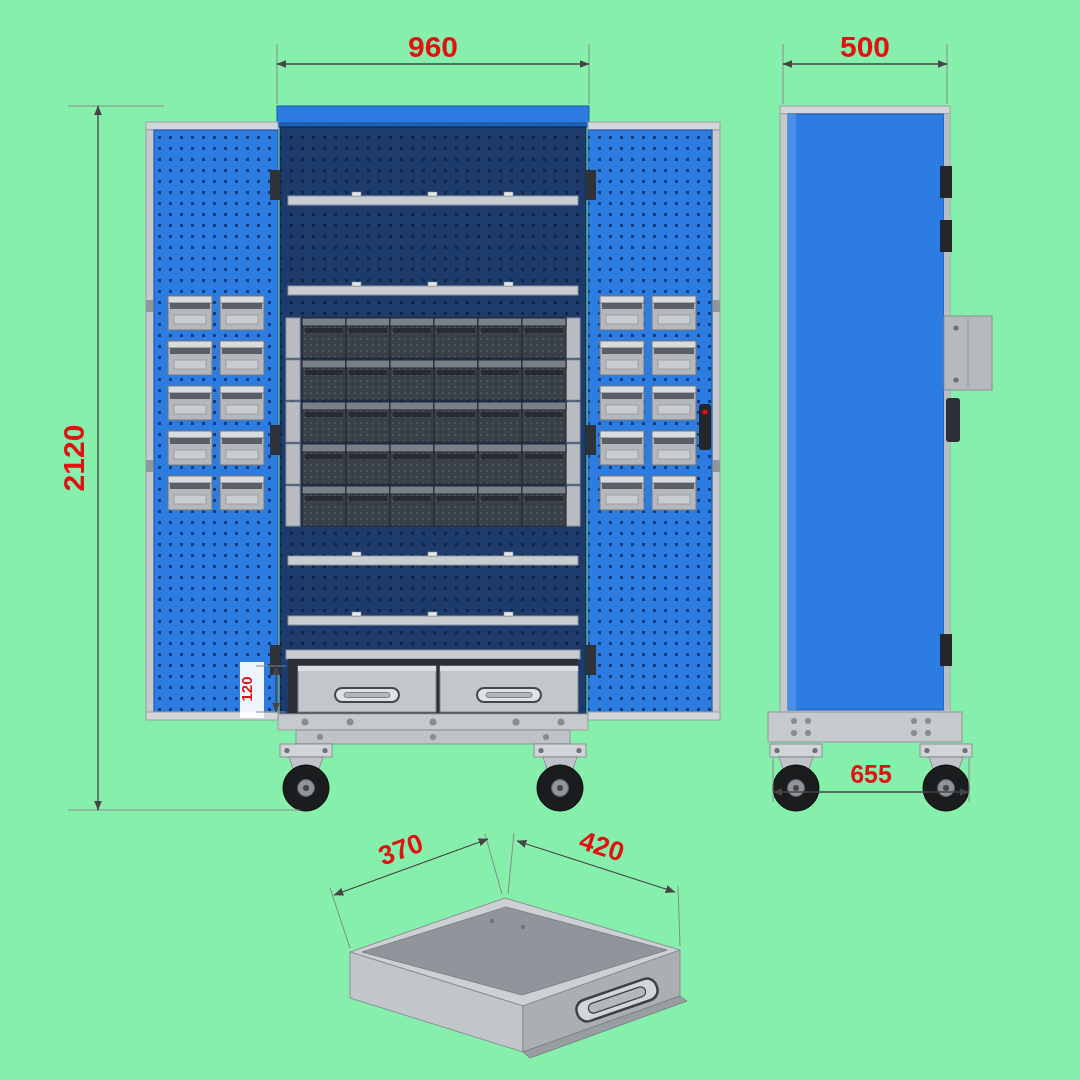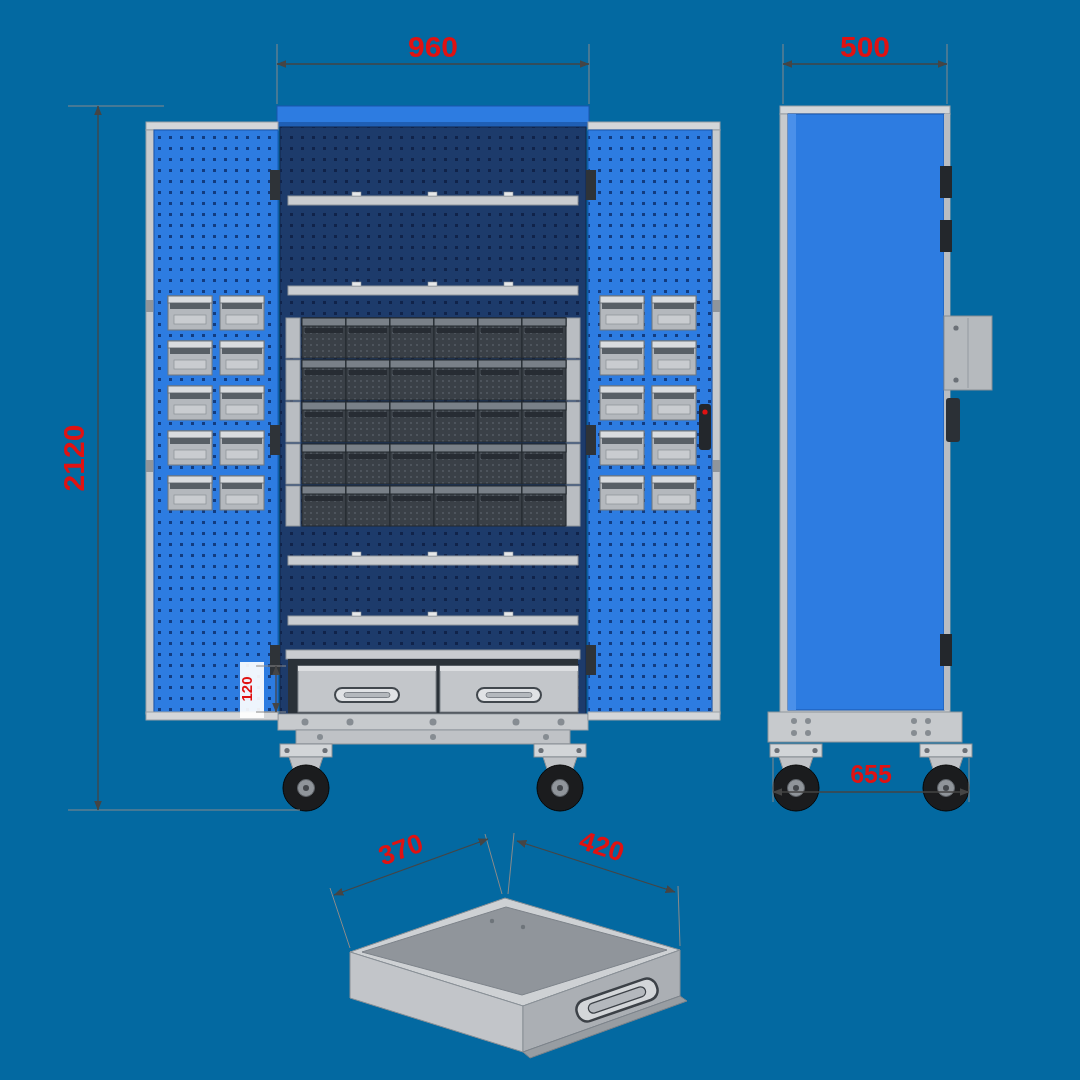--- a/index.html
+++ b/index.html
@@ -1,16 +1,16 @@
 <!DOCTYPE html>
 <html><head>
 <meta charset="utf-8">
 <style>
   html,body{margin:0;padding:0;background:#ffffff;}
-  .canvas{width:1080px;height:1080px;position:relative;background:#0369a1;overflow:hidden;}
+  .canvas{width:1080px;height:1080px;position:relative;background:#86efac;overflow:hidden;}
   svg{display:block;}
   .dim{fill:#e01212;font-family:"Liberation Sans",sans-serif;font-weight:bold;font-size:30px;text-anchor:middle;}
   .dim-md{font-size:25px;}
   .dim-iso{font-size:27px;}
   .dim-sm{font-size:15px;}
   .dl{stroke:#454545;stroke-width:1.3;fill:none;}
   .ext{stroke:#8a8a8a;stroke-width:1;fill:none;}
 </style>
 </head>
 <body>

